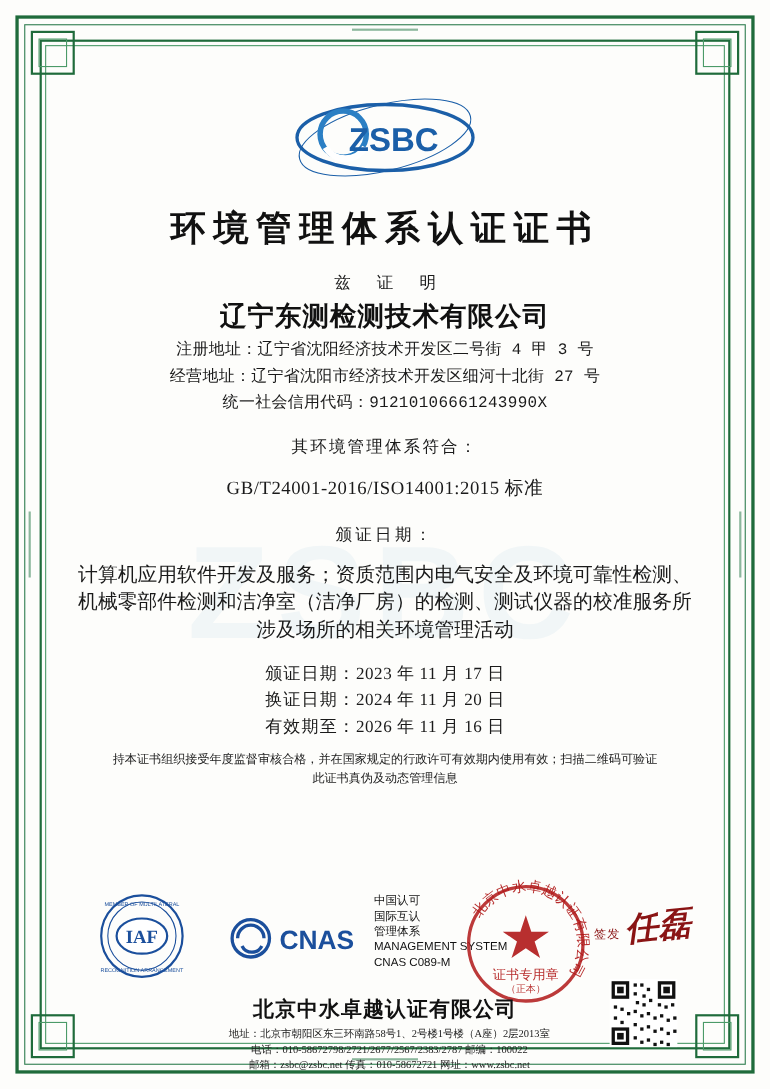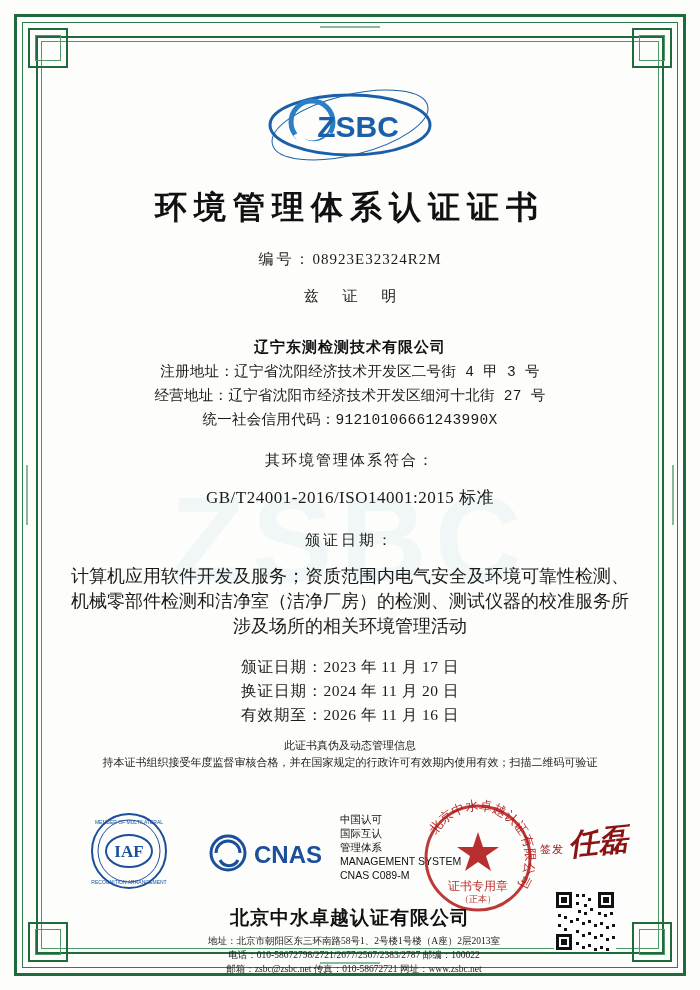--- a/index.html
+++ b/index.html
@@ -127,22 +127,22 @@
   }
   .cert-no .lbl { letter-spacing: 3px; }
   .hereby {
     margin-top: 18px;
     font-size: 15px;
     letter-spacing: 10px;
     padding-left: 10px;
     font-family: Liberation Serif, serif;
   }
   .company {
-    margin-top: 32px;
-    font-size: 15px;
+    margin-top: 4px;
+    font-size: 24px;
     font-weight: bold;
     letter-spacing: 1px;
     color: #111;
   }
   .addr-line {
     margin-top: 5px;
     font-size: 14.5px;
     letter-spacing: .3px;
     font-family: Liberation Mono, monospace;
   }
@@ -297,23 +297,20 @@
         <ellipse cx="84" cy="43" rx="80" ry="30" fill="none" stroke="#1b5fa8" stroke-width="3"></ellipse>
         <ellipse cx="84" cy="43" rx="80" ry="30" fill="none" stroke="#1b5fa8" stroke-width="1" transform="rotate(-14 84 43)"></ellipse>
         <circle cx="46" cy="40" r="21" fill="none" stroke="#2b7fc4" stroke-width="5"></circle>
         <path d="M30 52 A21 21 0 0 0 66 52" fill="none" stroke="#ffffff" stroke-width="6"></path>
         <text x="92" y="55" font-family="Liberation Sans, sans-serif" font-size="30" font-weight="bold" fill="#1b5fa8" text-anchor="middle">ZSBC</text>
       </svg>
     </div>
 
     <div class="title">环境管理体系认证证书</div>
 
-    <div class="cert-no">
-      <span class="lbl">编号：</span><span>08923E32324R2M</span>
-    </div>
 
     <div class="hereby">兹 证 明</div>
 
     <div class="company">辽宁东测检测技术有限公司</div>
 
     <div class="addr-line">注册地址：辽宁省沈阳经济技术开发区二号街 4 甲 3 号</div>
     <div class="addr-line">经营地址：辽宁省沈阳市经济技术开发区细河十北街 27 号</div>
     <div class="addr-line">统一社会信用代码：91210106661243990X</div>
 
     <div class="section-label">其环境管理体系符合：</div>
@@ -328,22 +325,22 @@
       </div>
       <div class="row">
         <span class="dlabel">换证日期：</span><span>2024 年 11 月 20 日</span>
       </div>
       <div class="row">
         <span class="dlabel">有效期至：</span><span>2026 年 11 月 16 日</span>
       </div>
     </div>
 
     <div class="note">
+      <div>持本证书组织接受年度监督审核合格，并在国家规定的行政许可有效期内使用有效；扫描二维码可验证</div>
       <div>此证书真伪及动态管理信息</div>
-      <div>持本证书组织接受年度监督审核合格，并在国家规定的行政许可有效期内使用有效；扫描二维码可验证</div>
     </div>
   </div>
 
   <div class="accred-row">
 
     <div class="iaf">
       <svg viewBox="0 0 82 78" xmlns="http://www.w3.org/2000/svg">
         <circle cx="41" cy="39" r="37" fill="none" stroke="#1b4f9c" stroke-width="2"></circle>
         <circle cx="41" cy="39" r="31" fill="none" stroke="#1b4f9c" stroke-width="1"></circle>
         <ellipse cx="41" cy="39" rx="23" ry="16" fill="#ffffff" stroke="#1b4f9c" stroke-width="2"></ellipse>

